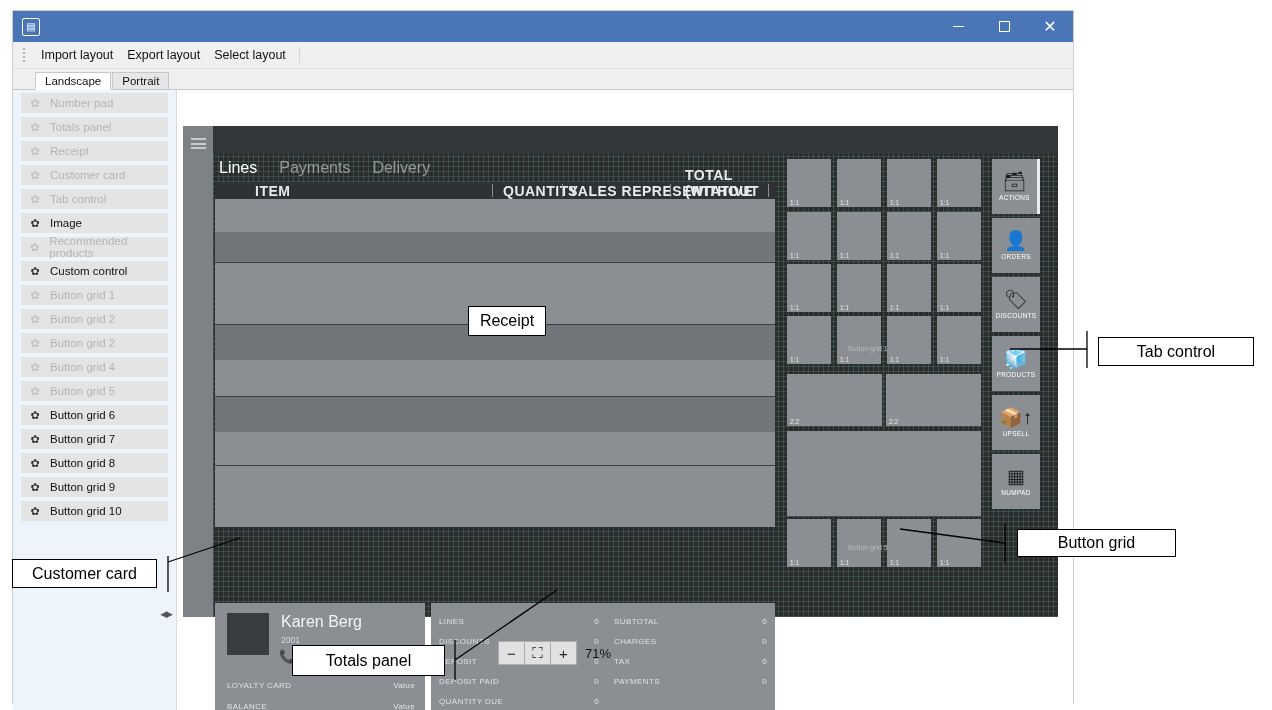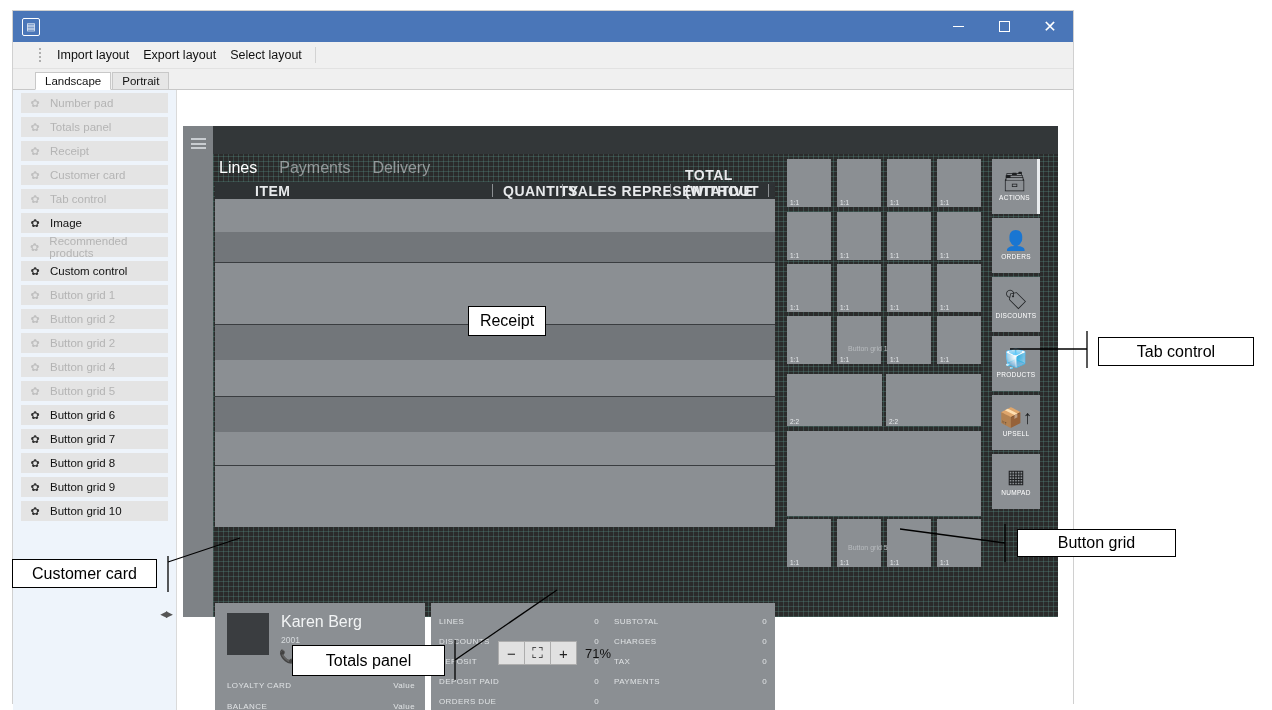--- a/index.html
+++ b/index.html
@@ -34,21 +34,21 @@
   .wbtns{margin-left:auto;display:flex;height:31px;}
   .wbtn{width:46px;height:31px;display:flex;align-items:center;justify-content:center;
         color:#ffffff;font-size:13px;}
   .wbtn.min::after{content:"";display:block;width:11px;height:1.5px;background:#fff;}
   .wbtn.max::after{content:"";display:block;width:11px;height:11px;border:1.5px solid #fff;box-sizing:border-box;}
   .wbtn.close{font-size:16px;font-weight:300;}
 
   
   .menubar{
     height:26px;background:#f0f0f0;display:flex;align-items:center;
-    padding-left:26px;border-bottom:1px solid #e2e2e2;
+    padding-left:10px;border-bottom:1px solid #e2e2e2;
   }
   .grip{width:4px;height:14px;margin-right:7px;display:flex;flex-direction:column;
         justify-content:space-between;}
   .grip i{display:block;width:2px;height:2px;background:#9a9a9a;border-radius:50%;}
   .menuitem{font-size:12.5px;color:#111;padding:3px 7px;white-space:nowrap;}
   .menusep{width:1px;height:16px;background:#d3d3d3;margin-left:6px;}
 
   
   .tabstrip{
     height:20px;background:#f0f0f0;display:flex;align-items:flex-end;
@@ -351,21 +351,21 @@
             </div>
             <div class="trow">
               <span>DEPOSIT</span>
               <span>0</span>
             </div>
             <div class="trow">
               <span>DEPOSIT PAID</span>
               <span>0</span>
             </div>
             <div class="trow">
-              <span>ORDERS DUE</span>
+              <span>QUANTITY DUE</span>
               <span>0</span>
             </div>
           </div>
           <div class="tcol" style="left:183px;width:153px">
             <div class="trow">
               <span>SUBTOTAL</span>
               <span>0</span>
             </div>
             <div class="trow">
               <span>CHARGES</span>

